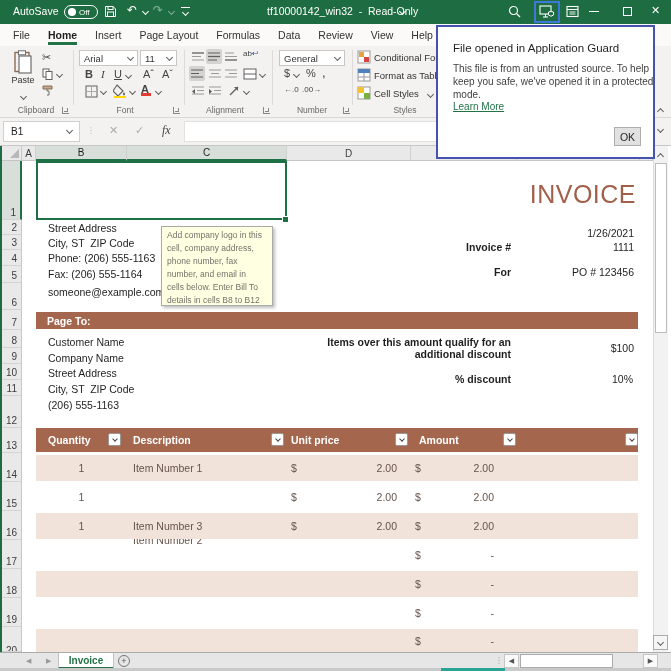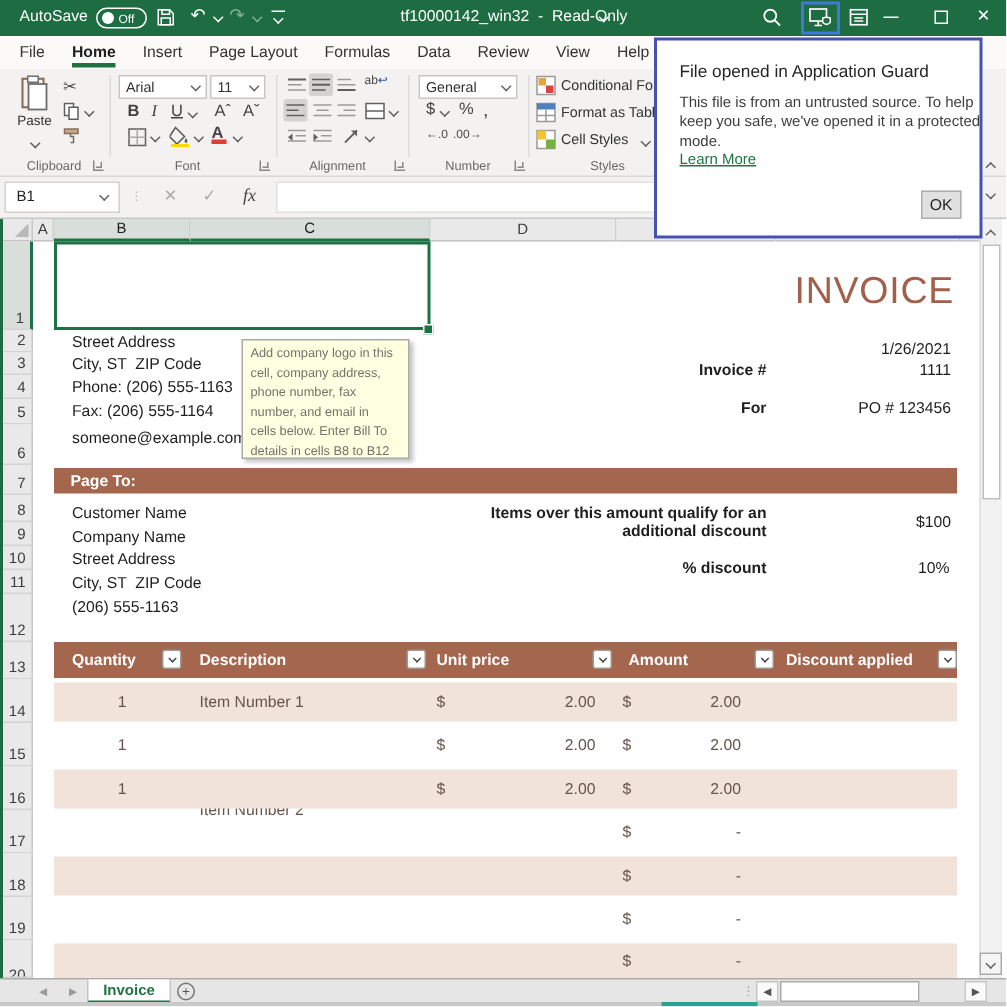--- a/index.html
+++ b/index.html
@@ -415,21 +415,20 @@
   <div class="txt bold right" style="left:300px;top:348px;width:211px;">additional discount</div>
   <div class="txt right" style="left:560px;top:342px;width:74px;">$100</div>
   <div class="txt bold right" style="left:300px;top:373px;width:211px;">% discount</div>
   <div class="txt right" style="left:560px;top:373px;width:73px;">10%</div>
 
   <div class="abs tblhead">
     <span class="hcell" style="left:12px;">Quantity</span>
     <span class="hcell" style="left:97px;">Description</span>
     <span class="hcell" style="left:255px;">Unit price</span>
     <span class="hcell" style="left:383px;">Amount</span>
-    <span class="hcell" style="left:488px;">Discount applied</span>
     <span class="fbtn" style="left:72px;">
         <span class="car"></span>
       </span>
     <span class="fbtn" style="left:235px;">
         <span class="car"></span>
       </span>
     <span class="fbtn" style="left:359px;">
         <span class="car"></span>
       </span>
     <span class="fbtn" style="left:467px;">
@@ -451,20 +450,21 @@
   <div class="abs trow" style="top:484px;">
     <span class="cell" style="left:0;width:91px;justify-content:center;">1</span>
     <span class="cell" style="left:97px;margin-top:43px;">Item Number 2</span>
     <span class="cell" style="left:255px;">$</span>
     <span class="cell" style="left:301px;width:60px;justify-content:flex-end;">2.00</span>
     <span class="cell" style="left:379px;">$</span>
     <span class="cell" style="left:398px;width:60px;justify-content:flex-end;">2.00</span>
   </div>
   <div class="abs trow pink" style="top:513px;">
     <span class="cell" style="left:0;width:91px;justify-content:center;">1</span>
+    <span class="cell" style="left:97px;">Item Number 3</span>
     <span class="cell" style="left:255px;">$</span>
     <span class="cell" style="left:301px;width:60px;justify-content:flex-end;">2.00</span>
     <span class="cell" style="left:379px;">$</span>
     <span class="cell" style="left:398px;width:60px;justify-content:flex-end;">2.00</span>
   </div>
   <div class="abs trow" style="top:542px;">
     <span class="cell" style="left:379px;">$</span>
     <span class="cell" style="left:398px;width:60px;justify-content:flex-end;">-</span>
   </div>
   <div class="abs trow pink" style="top:571px;">

